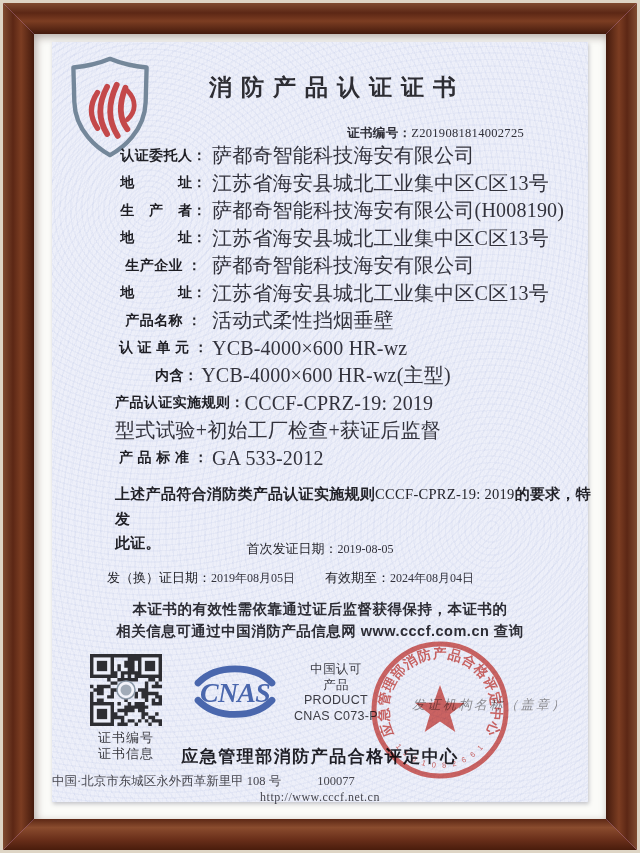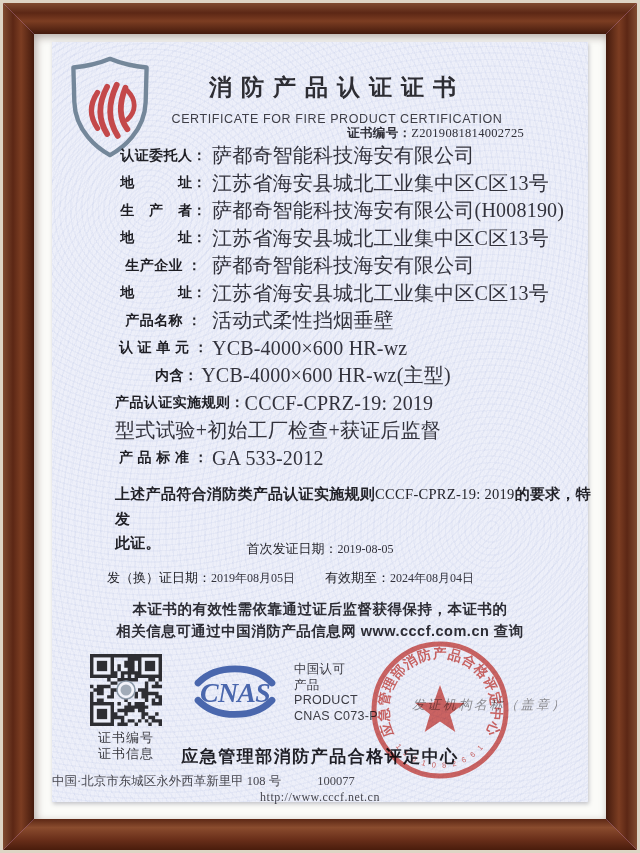--- a/index.html
+++ b/index.html
@@ -47,21 +47,21 @@
   .dval{font-family:"Liberation Serif",serif;font-size:12px;color:#32323c;}
   .issue-row{position:absolute;left:55px;top:526px;display:flex;align-items:baseline;}
   .issue-row .grp2{margin-left:30px;}
   .statement{position:absolute;left:0;right:0;top:556px;text-align:center;
              font-size:14.5px;font-weight:600;color:#2d2d35;line-height:22px;letter-spacing:.5px;}
   
   .qr-box{position:absolute;left:38px;top:612px;width:72px;height:72px;}
   .qr-caption{position:absolute;left:24px;top:688px;width:100px;text-align:center;
               font-size:13px;line-height:16px;color:#3a3a40;letter-spacing:1px;}
   .cnas{position:absolute;left:134px;top:618px;width:98px;height:64px;}
-  .cnas-text{position:absolute;left:242px;top:620px;font-size:12.5px;line-height:15.5px;color:#3c3c44;letter-spacing:.3px;}
+  .cnas-text{position:absolute;left:242px;top:620px;font-size:12.5px;line-height:15.5px;color:#3c3c44;letter-spacing:.3px;text-align:center;}
   .seal-backtext{position:absolute;left:360px;top:654px;z-index:1;font-style:italic;
                  font-size:13px;color:#8b8b90;letter-spacing:2.5px;white-space:pre;}
   .seal{position:absolute;left:312px;top:592px;width:152px;height:152px;z-index:2;
         opacity:.86;mix-blend-mode:multiply;}
   .org-name{position:absolute;left:0;right:0;top:703px;text-align:center;
             font-size:17px;font-weight:700;letter-spacing:1.5px;color:#1f1f26;}
   .addr{position:absolute;left:0;right:0;top:731px;text-align:left;font-family:"Liberation Serif",serif;
         font-size:12.5px;color:#46464e;}
   .addr .post{margin-left:36px;}
   .website{position:absolute;left:0;right:0;top:748px;text-align:center;font-family:"Liberation Serif",serif;
@@ -84,21 +84,20 @@
       <path d="M50,5 C62,10 76,13 88,14 L87,50 C86,80 63,98 50,105 C37,98 14,80 13,50 L12,14 C24,13 38,10 50,5 Z" fill="none" stroke="#74879a" stroke-width="4.5" stroke-linejoin="round"></path>
       <path d="M37,40 C29,52 28,64 37,77" fill="none" stroke="#c4484a" stroke-width="5.5" stroke-linecap="round"></path>
       <path d="M47,34 C38,51 37,67 47,83" fill="none" stroke="#c4484a" stroke-width="6" stroke-linecap="round"></path>
       <path d="M57,32 C48,51 47,68 58,85" fill="none" stroke="#c4484a" stroke-width="6" stroke-linecap="round"></path>
       <path d="M66,35 C60,50 59,66 68,78" fill="none" stroke="#c4484a" stroke-width="6" stroke-linecap="round"></path>
       <path d="M68,38 C78,48 77,60 68,68" fill="none" stroke="#c4484a" stroke-width="5" stroke-linecap="round"></path>
     </svg>
 
     <div class="head">
       <div class="cert-title">消防产品认证证书</div>
-      <div class="cert-subtitle">CERTIFICATE FOR FIRE PRODUCT CERTIFICATION</div>
     </div>
 
     <div class="cert-no">
       <span class="nl">证书编号：</span><span>Z2019081814002725</span>
     </div>
 
     <div class="fields">
       <div class="row">
         <span class="lbl">认证委托人：</span>
         <span class="val">萨都奇智能科技海安有限公司</span>

